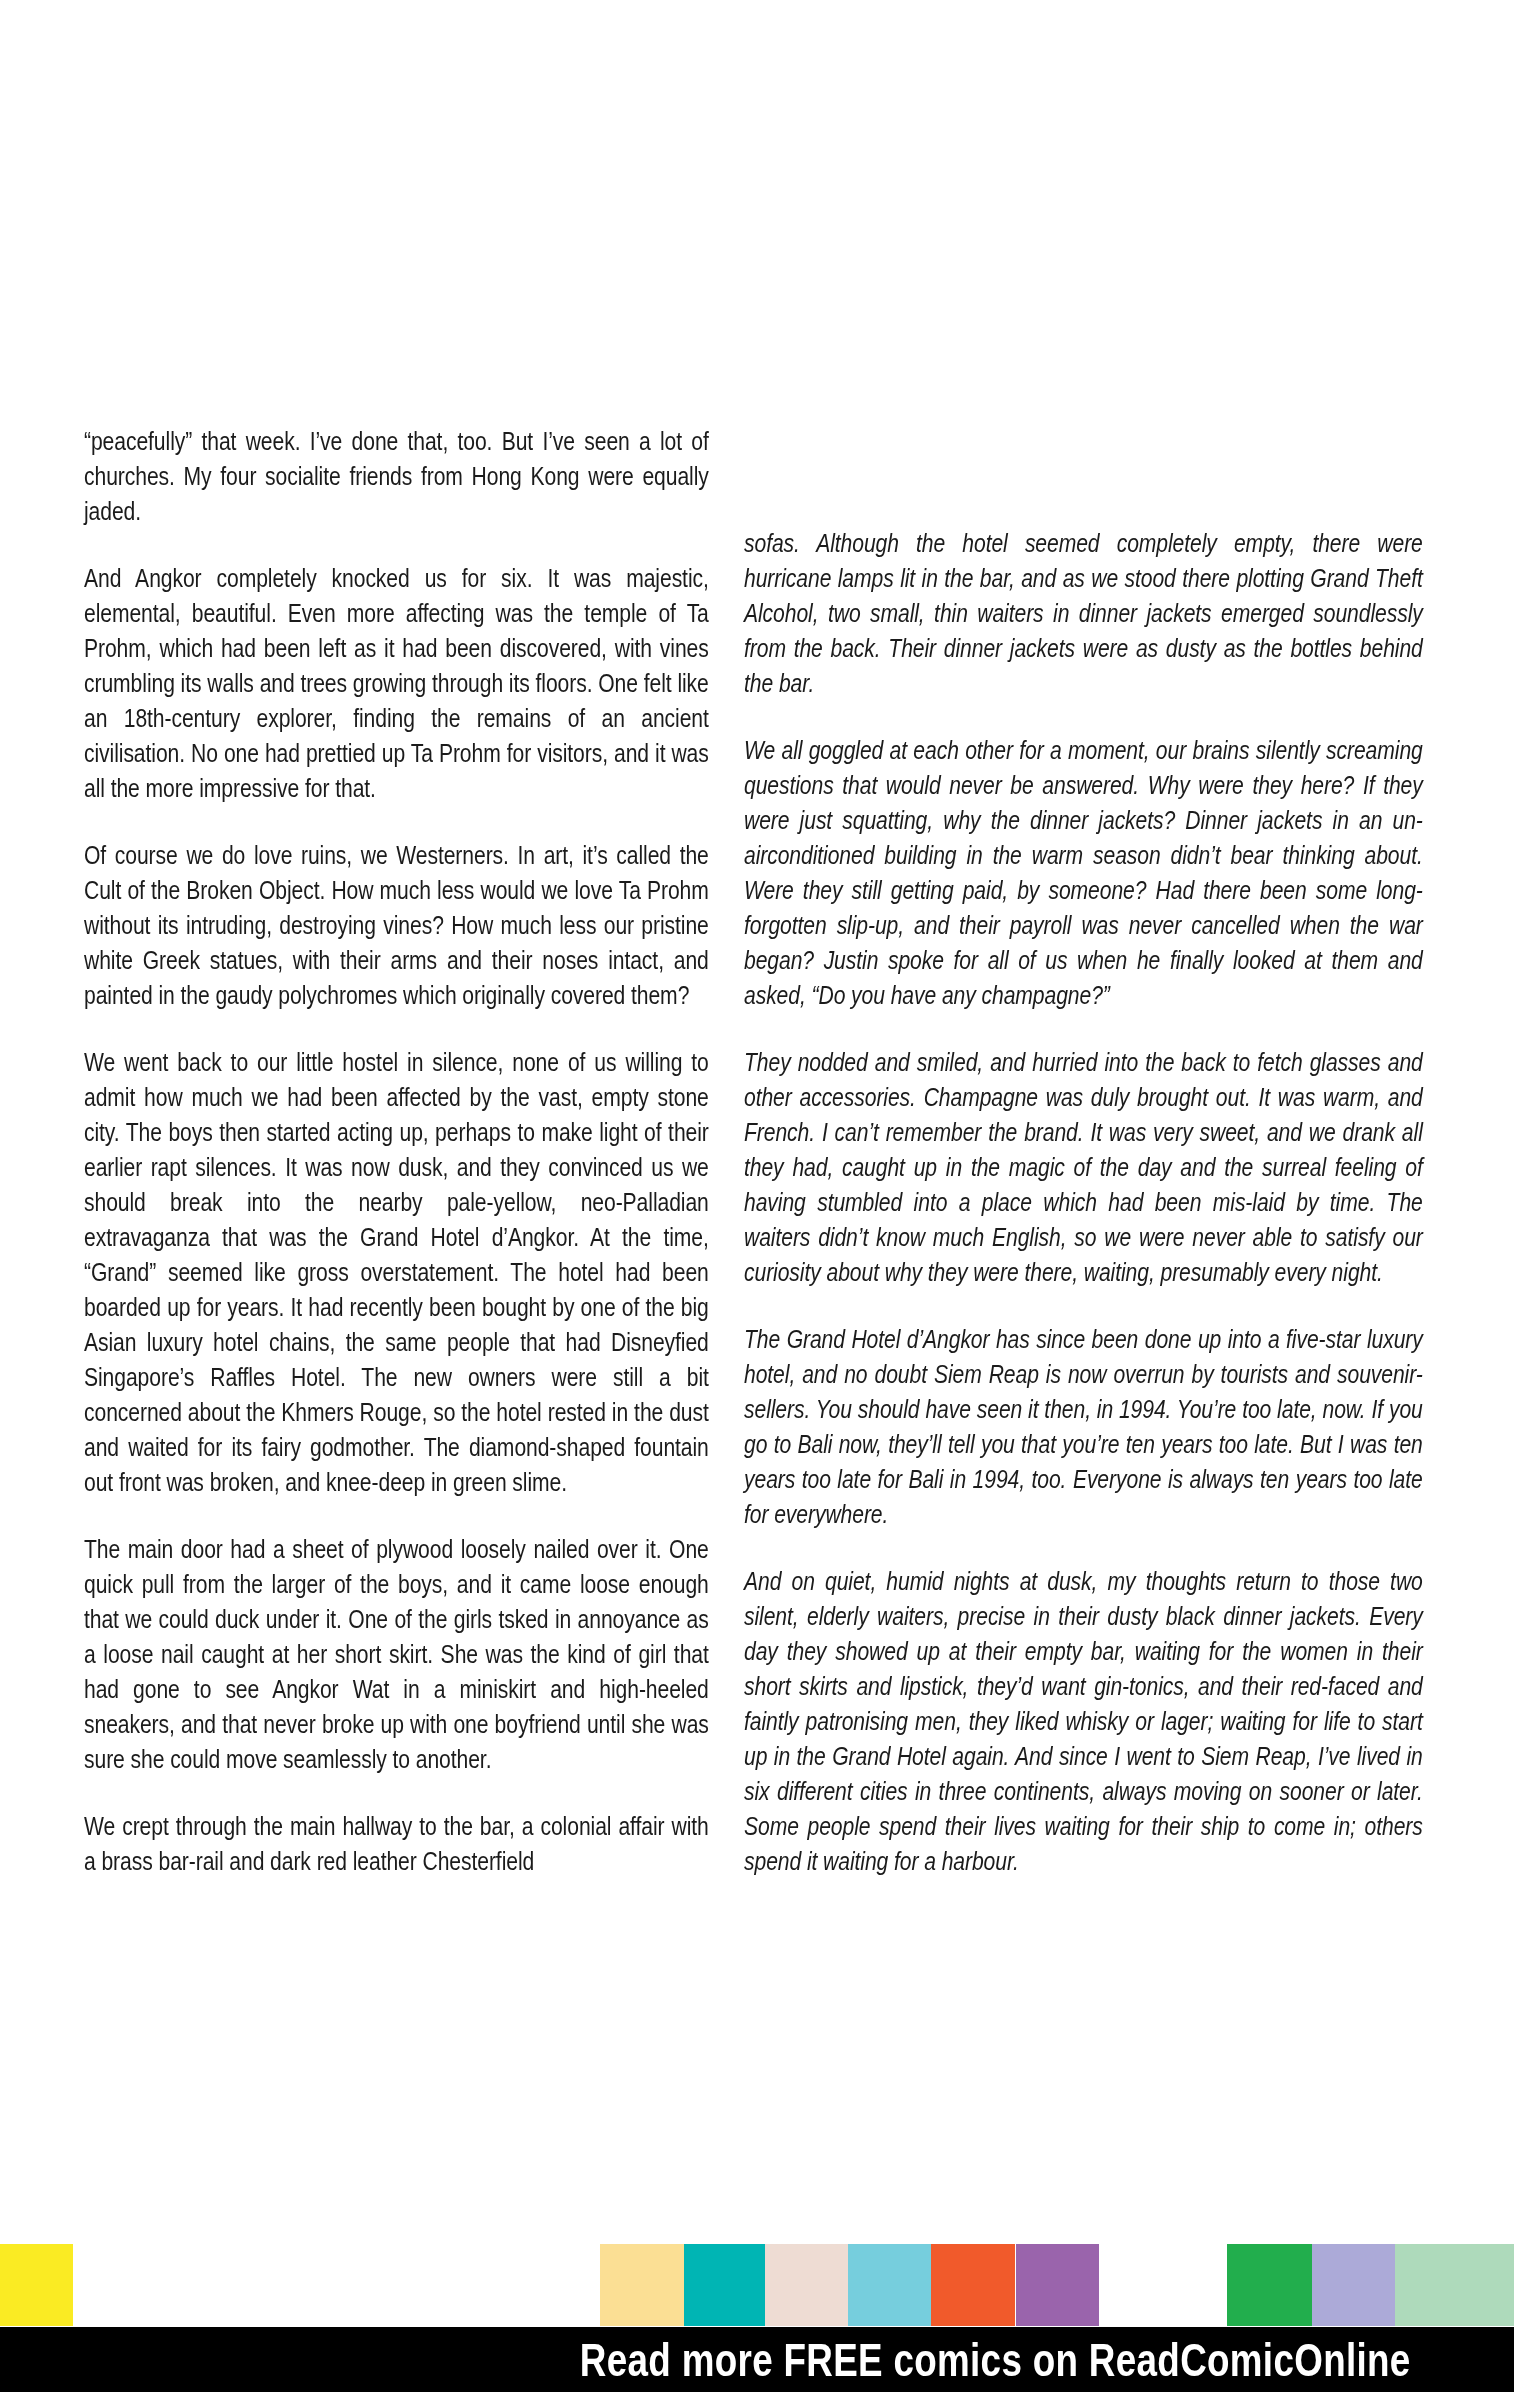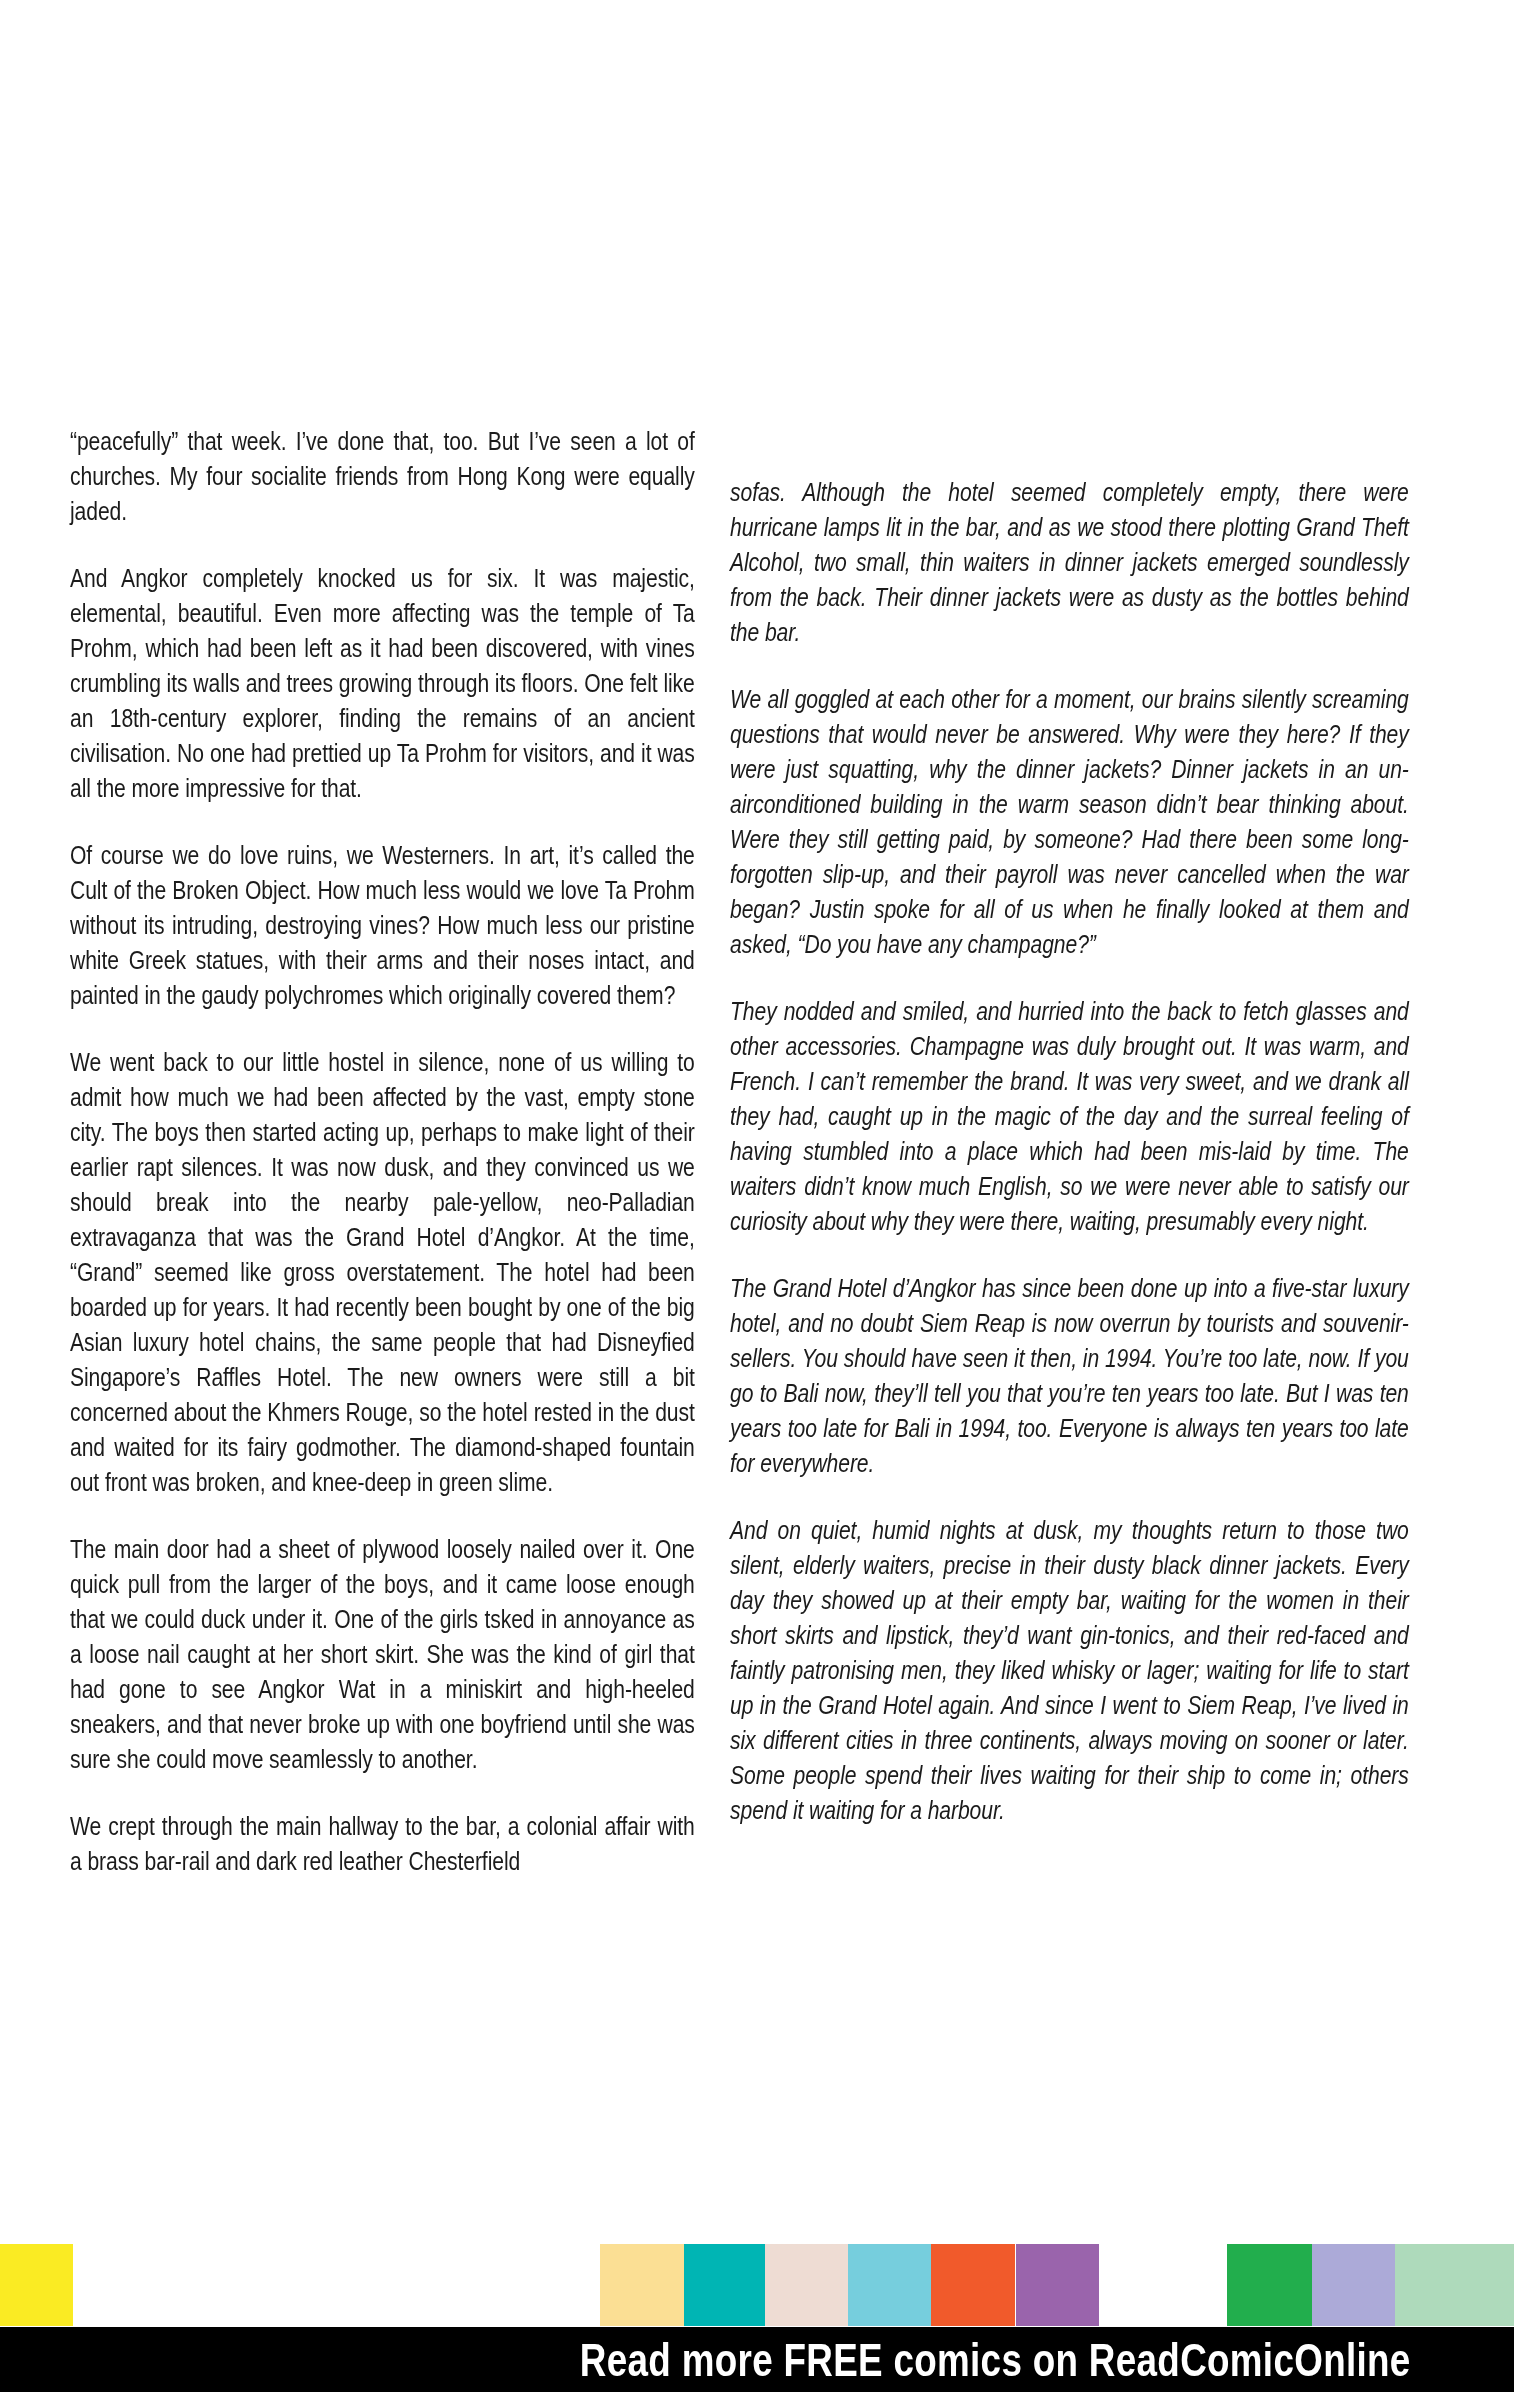--- a/index.html
+++ b/index.html
@@ -17,26 +17,26 @@
 
   
   #page {
     position: absolute;
     inset: 0;
     background: #ffffff;
   }
 
   #columns {
     position: absolute;
-    left: 70px;
+    left: 84px;
     top: 424px;
     width: 1339px;
     display: flex;
     gap: 35px;
-    align-items: center;
+    align-items: flex-end;
   }
 
   .column {
     width: 625px;
     flex: 0 0 625px;
   }
   .column.right { width: 679px; flex: 0 0 679px; font-style: italic; }
 
   p.para {
     margin: 0 0 32px 0;

